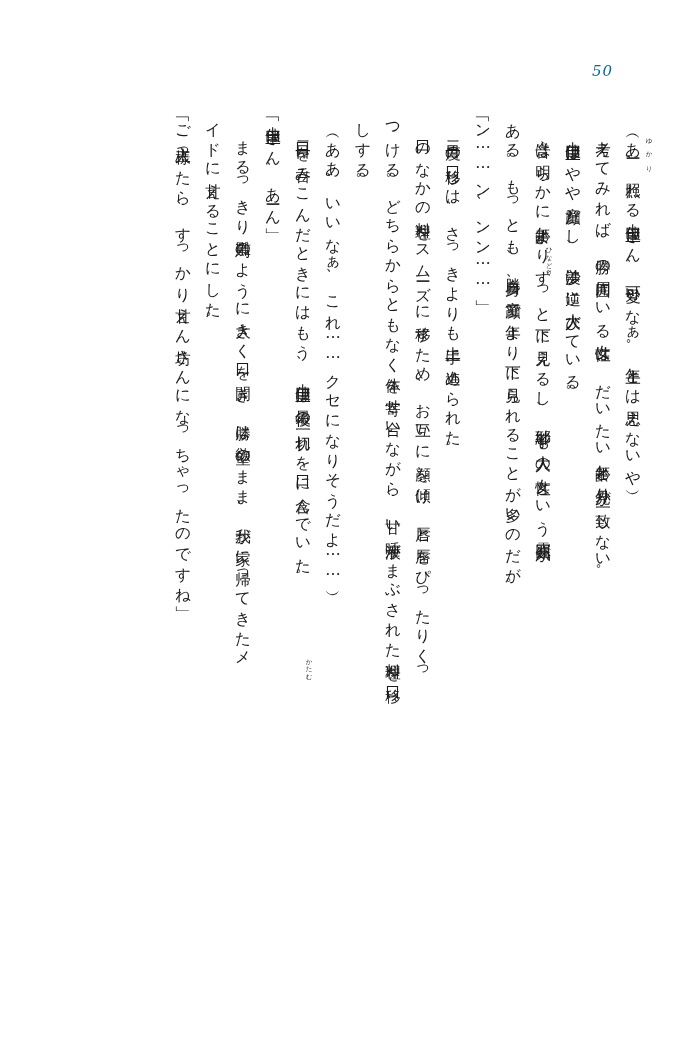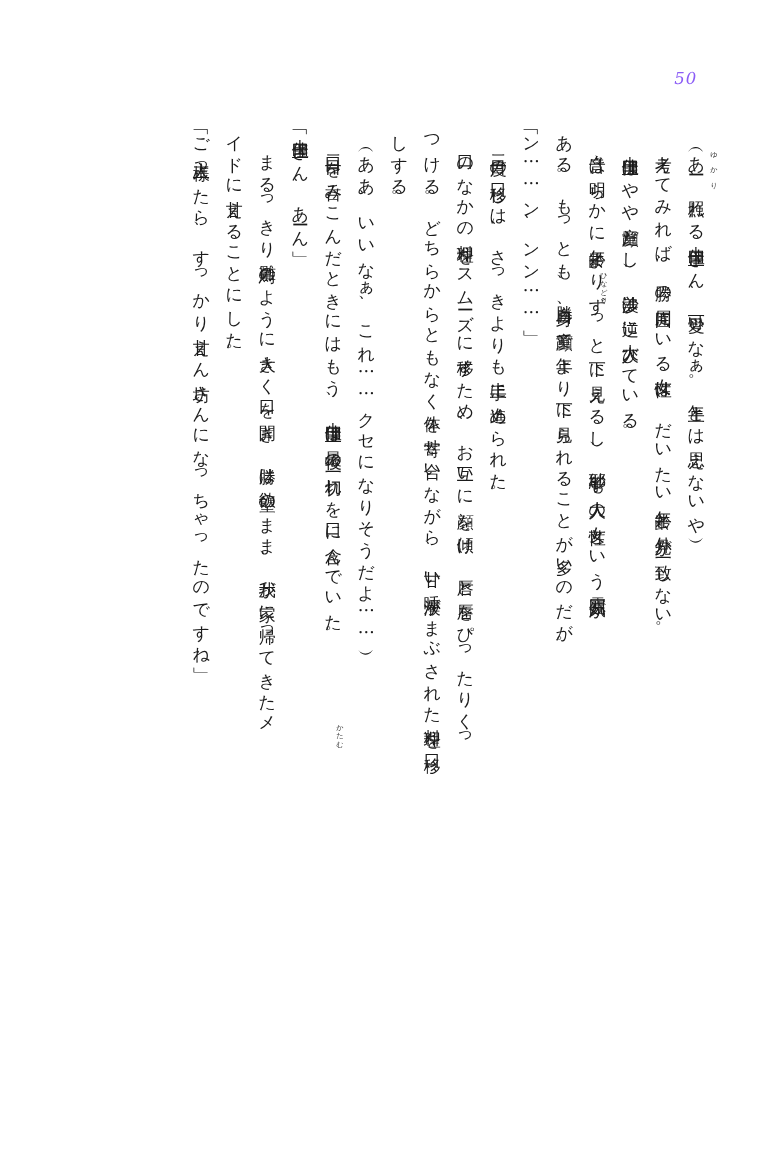--- a/index.html
+++ b/index.html
@@ -12,25 +12,25 @@
     width: 700px;
     height: 1050px;
     background: #ffffff;
     overflow: hidden;
     font-family: "DejaVu Serif", "Liberation Serif", serif;
     color: #1a1a1a;
   }
   .page-number {
     position: absolute;
     top: 62px;
-    right: 66px;
+    right: 87px;
     font-family: "DejaVu Serif", "Liberation Serif", serif;
     font-size: 15px;
     font-style: italic;
-    color: #8b5cf6;
+    color: #0369a1;
     letter-spacing: 1px;
   }
   .text-block {
     position: absolute;
     top: 112px;
     right: 52px;
     left: 52px;
     height: 830px;
     display: flex;
     flex-direction: row-reverse;

